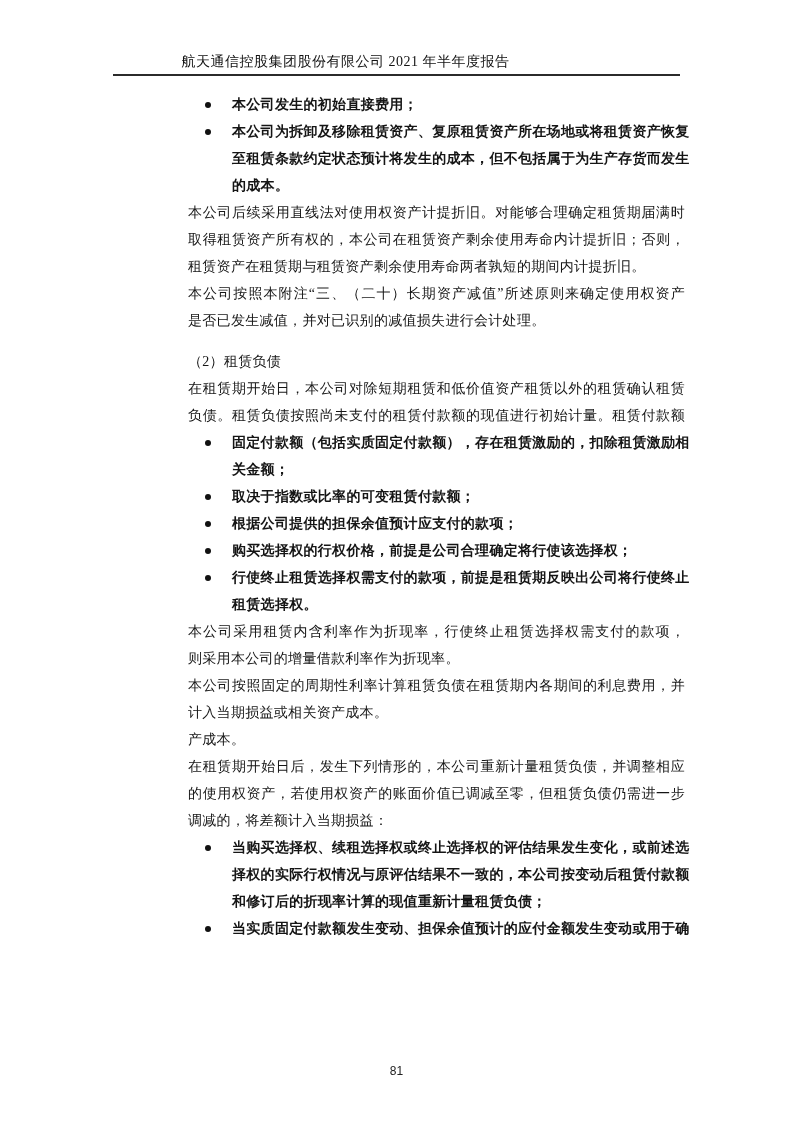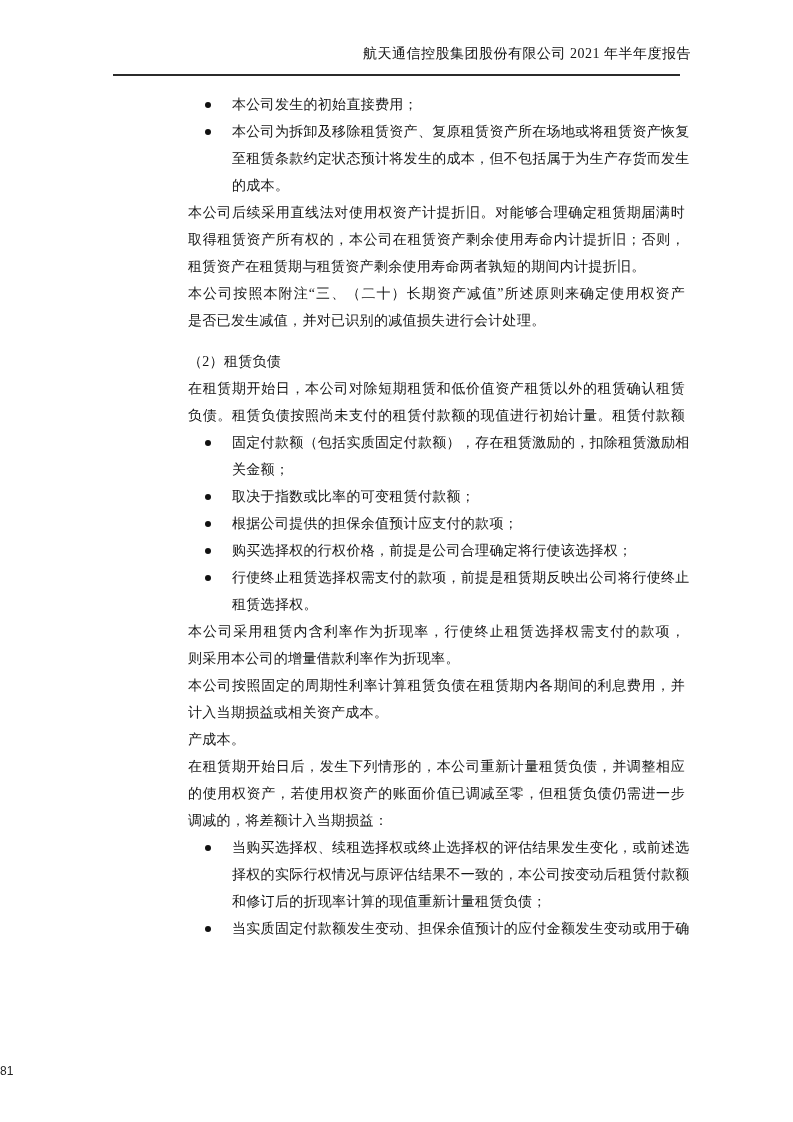--- a/index.html
+++ b/index.html
@@ -11,24 +11,24 @@
     position: relative;
     width: 793px;
     height: 1122px;
     background: #ffffff;
     font-family: "Liberation Serif", "DejaVu Serif", serif;
     color: #1a1a1a;
     overflow: hidden;
   }
   .header-title {
     position: absolute;
-    top: 44px;
+    top: 52px;
     left: 0;
     width: 691px;
-    text-align: right;
+    text-align: center;
     font-size: 14px;
     line-height: 20px;
     letter-spacing: 0.5px;
     color: #111111;
   }
   .header-rule {
     position: absolute;
     top: 74px;
     left: 113px;
     width: 567px;
@@ -56,38 +56,40 @@
     text-align-last: justify;
     letter-spacing: 0.3px;
     color: #151515;
   }
   .line.end {
     text-align: left;
     text-align-last: left;
   }
   .block.bullet {
     padding-left: 44px;
+    font-weight: bold;
   }
   .block.bullet .line {
     
   }
   .dot {
     position: absolute;
     left: 17px;
     top: 11px;
     width: 6px;
     height: 6px;
     border-radius: 50%;
     background: #111111;
   }
   .footer-pagenum {
     position: absolute;
     top: 1064px;
     left: 0;
     width: 793px;
+    text-align: center;
     font-size: 12px;
     color: #222222;
     font-family: "Liberation Sans", "DejaVu Sans", sans-serif;
   }
 </style>
 </head>
 <body>
 
 <div class="page">
   <div class="header-title">航天通信控股集团股份有限公司 2021 年半年度报告</div>

